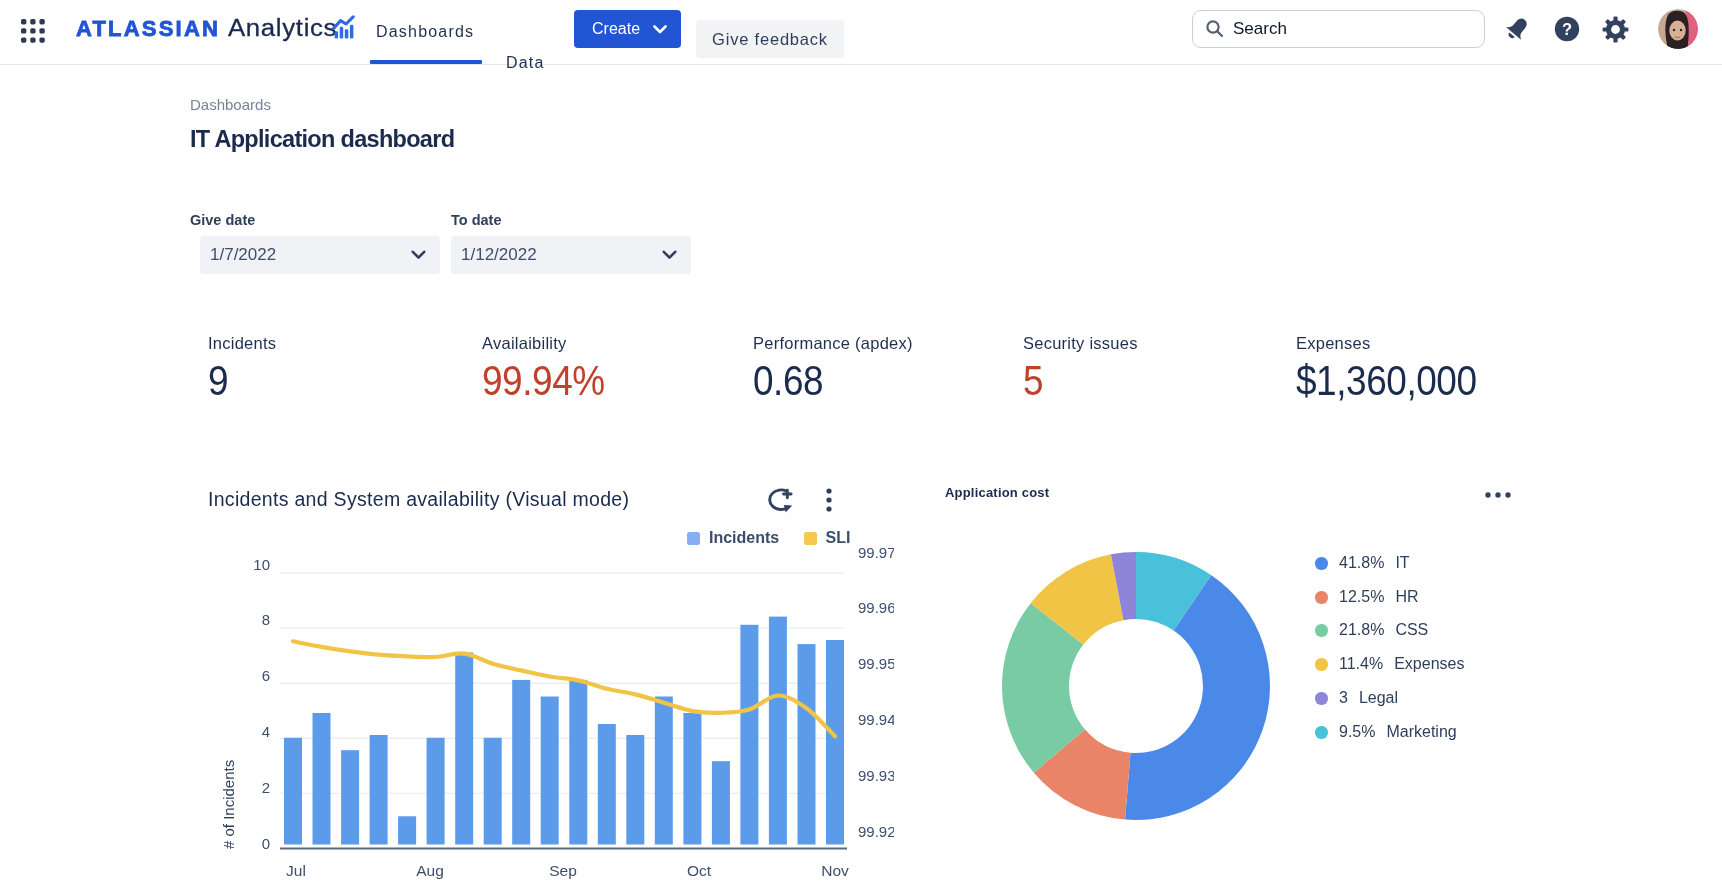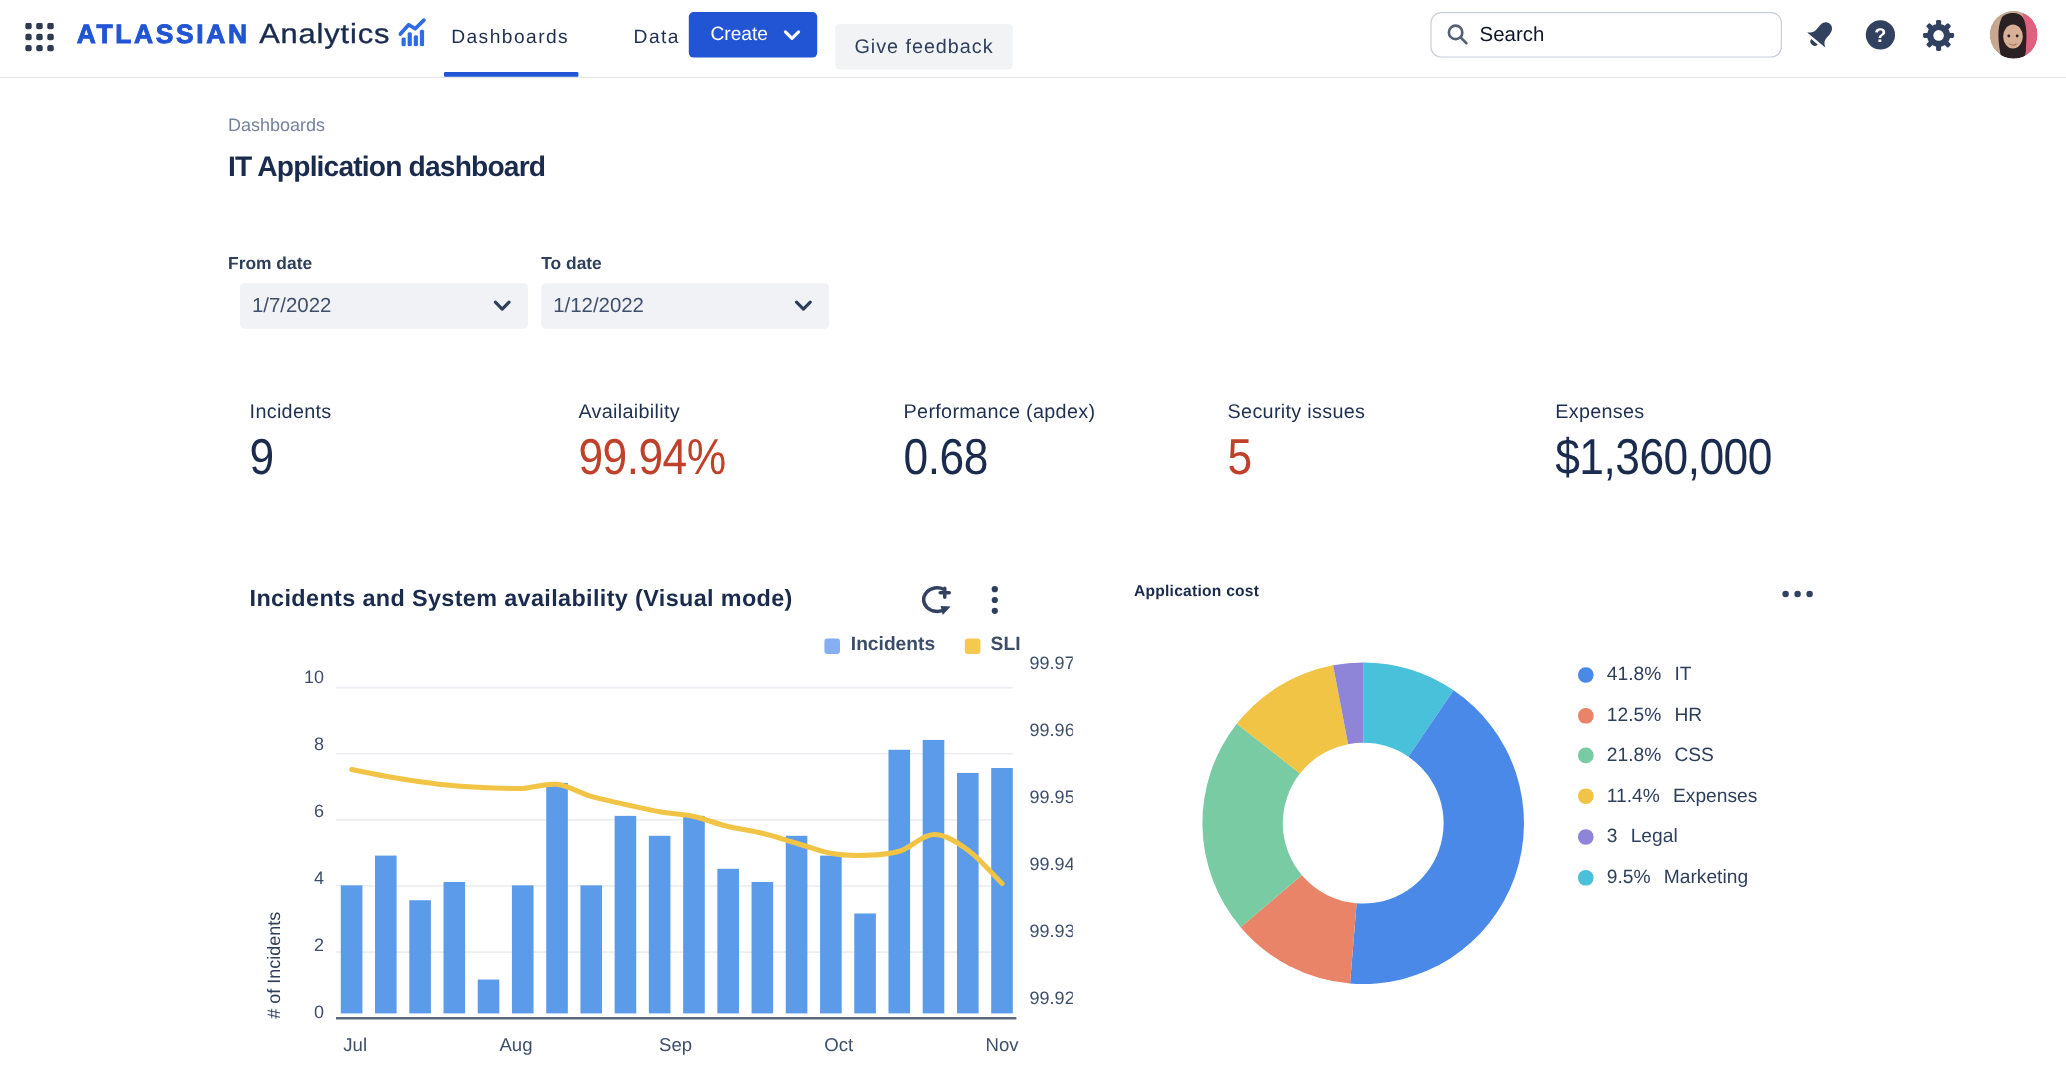--- a/index.html
+++ b/index.html
@@ -1,47 +1,47 @@
 <!DOCTYPE html>
 <html><head>
 <meta charset="utf-8">
 <style>
 * { margin:0; padding:0; box-sizing:border-box; }
 html,body { width:1722px; height:894px; background:#ffffff; font-family:"Liberation Sans", sans-serif; overflow:hidden; }
 .abs { position:absolute; }
 
 #header { position:absolute; left:0; top:0; width:1722px; height:65px; background:#fff; border-bottom:1.6px solid #e4e7eb; }
 #grid { left:21px; top:19px; }
-#wordmark { left:64px; top:15px; font-size:22px; font-weight:bold; color:#2155d4; letter-spacing:2.2px; -webkit-text-stroke:0.8px #2155d4; }
+#wordmark { left:76px; top:15px; font-size:22px; font-weight:bold; color:#2155d4; letter-spacing:2.2px; -webkit-text-stroke:0.8px #2155d4; }
 #wordmark .an { font-weight:400; color:#1b2b4d; letter-spacing:0.6px; font-size:23px; margin-left:0px; -webkit-text-stroke:0.3px #1b2b4d; display:inline-block; transform:scaleX(1.12); transform-origin:0 60%; }
 #chivline { left:332px; top:15px; }
 .navitem { top:0; height:63px; line-height:63px; font-size:16px; color:#1e2f50; letter-spacing:1.2px; }
 #nav1 { left:376px; }
 #nav1u { left:370px; top:59.5px; width:112px; height:4px; background:#2155d4; border-radius:1px; }
-#nav2 { left:528px; }
+#nav2 { left:506px;margin-top:31px; }
 #btn-create { left:574px; top:10px; width:107px; height:38px; background:#2155d4; color:#fff; border-radius:4px; font-size:16px; line-height:38px; text-align:left; padding-left:18px; }
 #btn-create svg { position:absolute; right:14px; top:15px; }
 #btn-feedback { left:696px; top:20px; width:148px; height:38px; background:#f2f3f5; color:#2e3f5c; border-radius:4px; font-size:16.5px; letter-spacing:0.8px; line-height:38px; text-align:center; }
 #searchbox { left:1192px; top:10px; width:293px; height:38px; border:1.5px solid #c9cfd9; border-radius:9px; background:#fff; }
 #searchbox .mag { position:absolute; left:12px; top:8px; }
 #searchbox .ph { position:absolute; left:40px; top:8px; font-size:17px; color:#0f172a; }
 .hicon { top:16px; }
 #avatar { left:1658px; top:9px; width:40px; height:40px; border-radius:50%; overflow:hidden; }
 
 #crumb { left:190px; top:96px; font-size:15px; color:#77839a; }
 #title { left:190px; top:126px; font-size:23.5px; font-weight:bold; color:#1b2b4d; letter-spacing:-0.7px; }
 .flabel { top:212px; font-size:14.5px; font-weight:bold; color:#2e3f5c; }
 .fsel { top:236px; width:240px; height:38px; background:#f1f2f5; border-radius:4px; font-size:17px; color:#3e4e6b; line-height:38px; padding-left:10px; }
 .fsel svg { position:absolute; right:14px; top:14px; }
 
 .kpi-l { top:334px; font-size:16.5px; letter-spacing:0.25px; color:#1e2f50; }
 .kpi-v { top:359.5px; font-size:42px; font-weight:500; color:#1b2b4d; letter-spacing:-0.5px; line-height:42px; transform:scaleX(0.88); transform-origin:0 0; }
 .red { color:#c0412b; }
 
-#c1title { left:208px; top:488px; font-size:19.5px; letter-spacing:0.3px; font-weight:bold; color:#1b2b4d; }
+#c1title { left:208px; top:488px; font-size:19.5px; letter-spacing:0.3px; font-weight:normal; color:#1b2b4d; }
 #c2title { left:945px; top:485px; font-size:13px; letter-spacing:0.2px; font-weight:bold; color:#1b2b4d; }
 .leg1 { top:529px; font-size:16px; font-weight:600; color:#3c4d68; }
 .lsq { top:531.5px; width:13px; height:13px; border-radius:2.5px; }
 #c1svg { left:180px; top:540px; }
 #ylab { left:220px; top:849px; font-size:15px; color:#2e3f5c; transform:rotate(-90deg); transform-origin:0 0; }
 #donut { left:991px; top:541px; }
 .dleg { font-size:16px; font-weight:500; color:#2e3f5c; }
 .dleg .dot { display:inline-block; width:12.5px; height:12.5px; border-radius:50%; margin-right:11.5px; vertical-align:-1.5px; }
 .dleg .nm { margin-left:11px; }
 </style>
@@ -132,21 +132,21 @@
         <circle cx="23" cy="21" r="1.2" fill="#2e2226"></circle>
         <path d="M16.5 27.5 c2 1.3 4.5 1.3 6 0" stroke="#a97a60" stroke-width="1.1" fill="none"></path>
       </g>
     </svg>
   </div>
 </div>
 
 <div id="crumb" class="abs">Dashboards</div>
 <div id="title" class="abs">IT Application dashboard</div>
 
-<div class="abs flabel" style="left:190px">From date</div>
+<div class="abs flabel" style="left:190px">Give date</div>
 <div class="abs flabel" style="left:451px">To date</div>
 <div class="abs fsel" style="left:200px">1/7/2022
   <svg width="15" height="10" viewBox="0 0 15 10">
       <path d="M1.8 1.8 L7.5 7.6 L13.2 1.8" stroke="#2e3f5c" stroke-width="2.6" fill="none" stroke-linecap="round" stroke-linejoin="round"></path>
     </svg>
 </div>
 <div class="abs fsel" style="left:451px">1/12/2022
   <svg width="15" height="10" viewBox="0 0 15 10">
       <path d="M1.8 1.8 L7.5 7.6 L13.2 1.8" stroke="#2e3f5c" stroke-width="2.6" fill="none" stroke-linecap="round" stroke-linejoin="round"></path>
     </svg>

